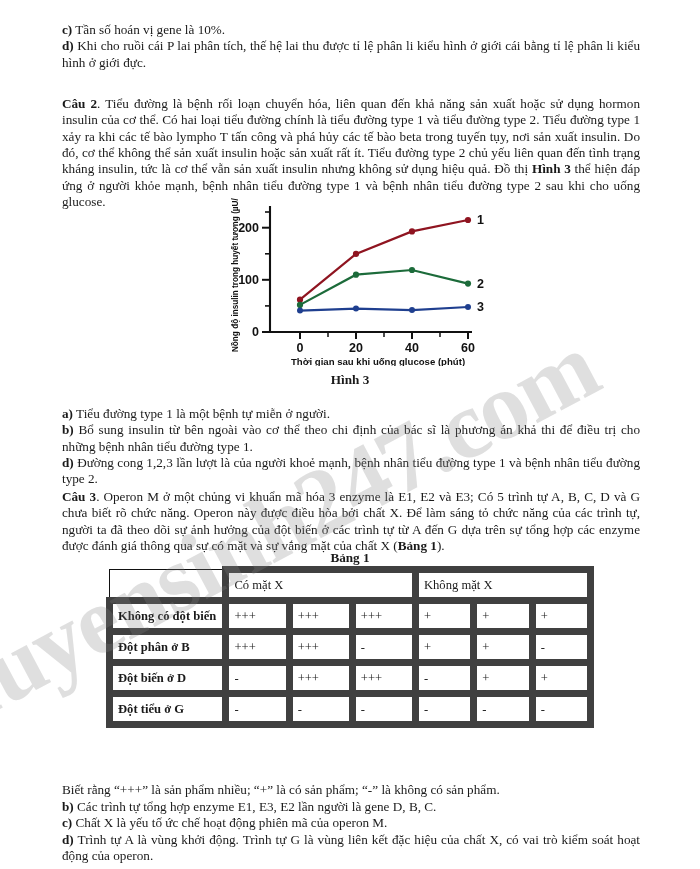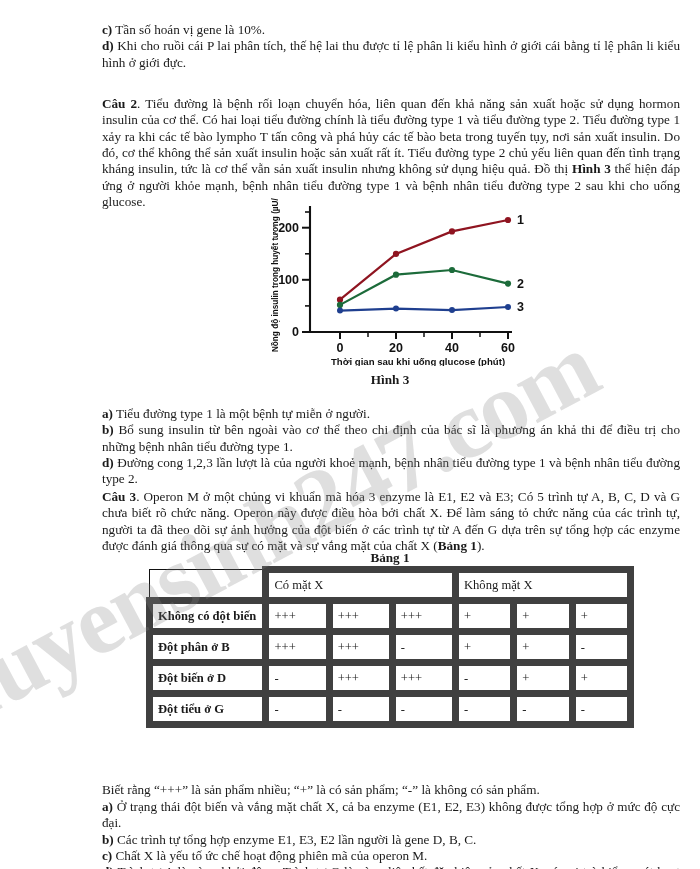--- a/index.html
+++ b/index.html
@@ -39,21 +39,20 @@
   }
 
   
   .page {
     position: absolute;
     left: 0; top: 0;
     width: 567px;
     height: 869px;
     padding: 0;
     z-index: 1;
-    margin-left: 40px;
   }
   .txtblock {
     position: absolute;
     left: 62px;
     width: 578px;
     font-size: 13.2px;
     line-height: 16.35px;
     text-align: justify;
     text-justify: inter-word;
   }
@@ -256,21 +255,20 @@
         <td class="datacell">-</td>
         <td class="datacell">-</td>
         <td class="datacell">-</td>
       </tr>
     </tbody>
   </table>
 
   <div class="note-line">Biết rằng “+++” là sản phẩm nhiều; “+” là có sản phẩm; “-” là không có sản phẩm.</div>
 
   <div class="txtblock" style="top:799px;">
-    <p class="indent"><b>a)</b> <span>Ở trạng thái đột biến và vắng mặt chất X, cả ba enzyme (E1, E2, E3) không được tổng hợp ở mức độ cực đại.</span></p>
     <p class="indent"><b>b)</b> <span>Các trình tự tổng hợp enzyme E1, E3, E2 lần người là gene D, B, C.</span></p>
     <p class="indent"><b>c)</b> <span>Chất X là yếu tố ức chế hoạt động phiên mã của operon M.</span></p>
     <p class="indent"><b>d)</b> <span>Trình tự A là vùng khởi động. Trình tự G là vùng liên kết đặc hiệu của chất X, có vai trò kiểm soát hoạt động của operon.</span></p>
   </div>
 
 </div>
 
 <div id="watermark">
   <div class="wm-text">Tuyensinh247.com</div>
 </div>

